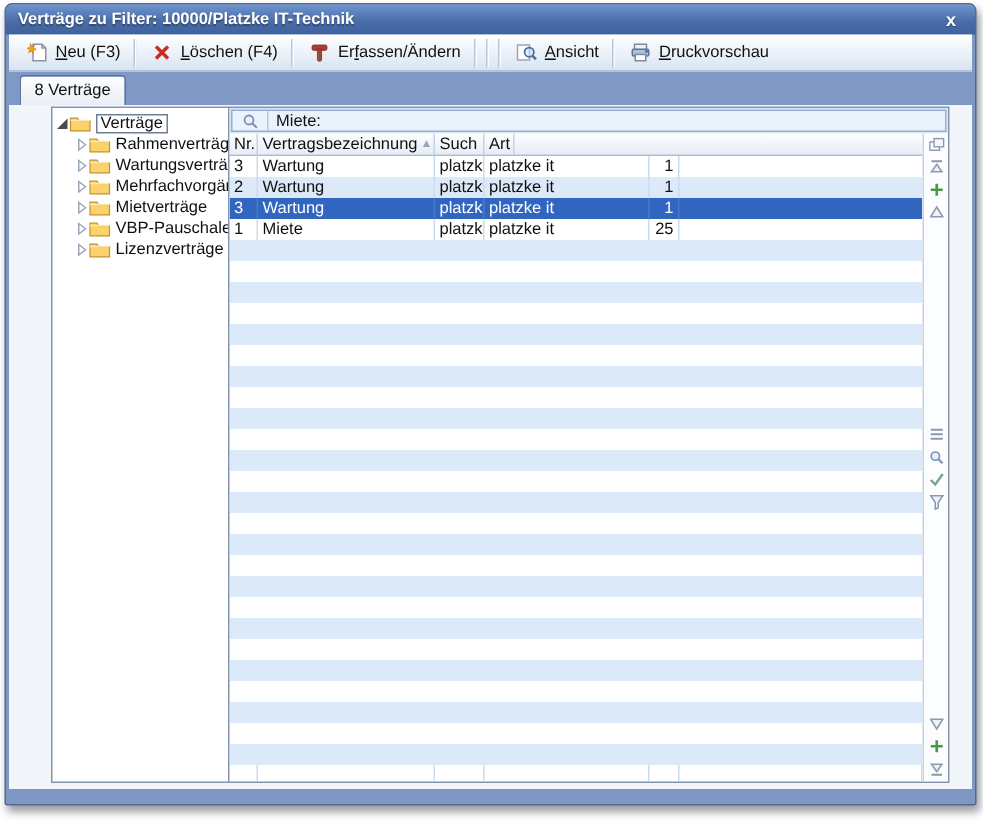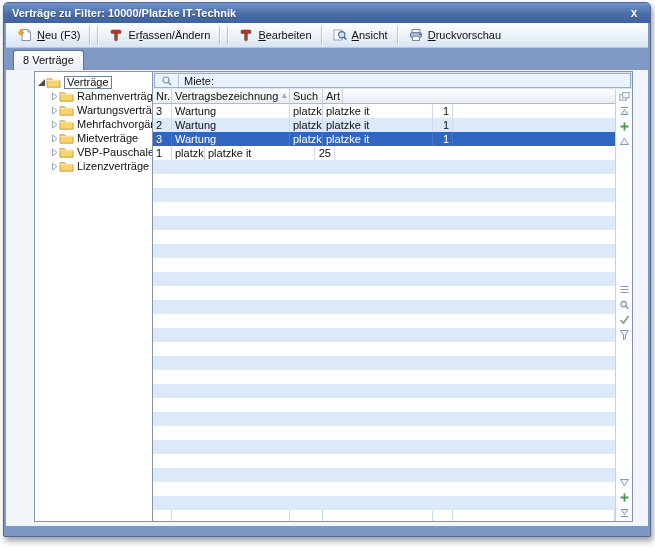--- a/index.html
+++ b/index.html
@@ -65,41 +65,40 @@
         <span class="tb-icon">
           <svg width="16" height="16" viewBox="0 0 16 16">
             <path d="M5 2.5h6l2.5 2.5v8.5H5z" fill="#fff" stroke="#8a93a3"></path>
             <path d="M11 2.5V5h2.5" fill="none" stroke="#8a93a3"></path>
             <path d="M3.2 2l1 2 1.9-1-.9 1.9 1.9 1-2.1.6.2 2.1-1.4-1.5-1.8 1 .8-2-1.7-1 2-.4z" fill="#f7a21d" stroke="#cf7e08" stroke-width="0.5"></path>
           </svg>
         </span>
         <span><u>N</u>eu (F3)</span>
       </div>
       <div class="tb-sep"></div>
+      <div class="tb-btn">
+        <span class="tb-icon">
+          <svg width="16" height="16" viewBox="0 0 16 16">
+            <path d="M4 4l8 8M12 4l-8 8" stroke="#cc2b22" stroke-width="2.3"></path>
+          </svg>
+        </span>
+        <span><u>L</u>öschen (F4)</span>
+      </div>
       <div class="tb-sep"></div>
       <div class="tb-btn">
         <span class="tb-icon">
           <svg width="16" height="16" viewBox="0 0 16 16">
             <rect x="3" y="3" width="10" height="3.6" rx="1.2" fill="#b03a2e" stroke="#7e2a20" stroke-width="0.5"></rect>
             <rect x="6.6" y="5.4" width="2.8" height="8.4" rx="1.1" fill="#9c4a2f" stroke="#6e3420" stroke-width="0.5"></rect>
           </svg>
         </span>
         <span>Er<u>f</u>assen/Ändern</span>
       </div>
       <div class="tb-sep"></div>
       <div class="tb-sep"></div>
-      <div class="tb-btn">
-        <span class="tb-icon">
-          <svg width="16" height="16" viewBox="0 0 16 16">
-            <rect x="3" y="3" width="10" height="3.6" rx="1.2" fill="#b03a2e" stroke="#7e2a20" stroke-width="0.5"></rect>
-            <rect x="6.6" y="5.4" width="2.8" height="8.4" rx="1.1" fill="#9c4a2f" stroke="#6e3420" stroke-width="0.5"></rect>
-          </svg>
-        </span>
-        <span><u>B</u>earbeiten</span>
-      </div>
       <div class="tb-sep"></div>
       <div class="tb-btn">
         <span class="tb-icon">
           <svg width="16" height="16" viewBox="0 0 16 16">
             <rect x="2" y="3" width="8" height="10" fill="#fff" stroke="#9aa5b5"></rect>
             <circle cx="9.8" cy="7.8" r="3.1" fill="#cfe0f0" fill-opacity="0.55" stroke="#4a6f9c" stroke-width="1.2"></circle>
             <path d="M12 10.2l2.3 2.3" stroke="#4a6f9c" stroke-width="1.7"></path>
           </svg>
         </span>
         <span><u>A</u>nsicht</span>
@@ -274,20 +273,21 @@
               <div class="grow data sel">
                 <div class="gc" style="width: 19px; min-width: 19px;">3</div>
                 <div class="gc" style="width: 118px; min-width: 118px;">Wartung</div>
                 <div class="gc" style="width: 33px; min-width: 33px;">platzke it</div>
                 <div class="gc" style="width: 110px; min-width: 110px;">platzke it</div>
                 <div class="gc num" style="width: 20px; min-width: 20px;">1</div>
                 <div class="gc fill"></div>
               </div>
               <div class="grow data">
                 <div class="gc" style="width: 19px; min-width: 19px;">1</div>
+                <div class="gc" style="width: 118px; min-width: 118px;">Miete</div>
                 <div class="gc" style="width: 33px; min-width: 33px;">platzke it</div>
                 <div class="gc" style="width: 110px; min-width: 110px;">platzke it</div>
                 <div class="gc num" style="width: 20px; min-width: 20px;">25</div>
                 <div class="gc fill"></div>
               </div>
               <div class="grow alt">
                 <div class="gc" style="width: 19px; min-width: 19px;"></div>
                 <div class="gc" style="width: 118px; min-width: 118px;"></div>
                 <div class="gc" style="width: 33px; min-width: 33px;"></div>
                 <div class="gc" style="width: 110px; min-width: 110px;"></div>

